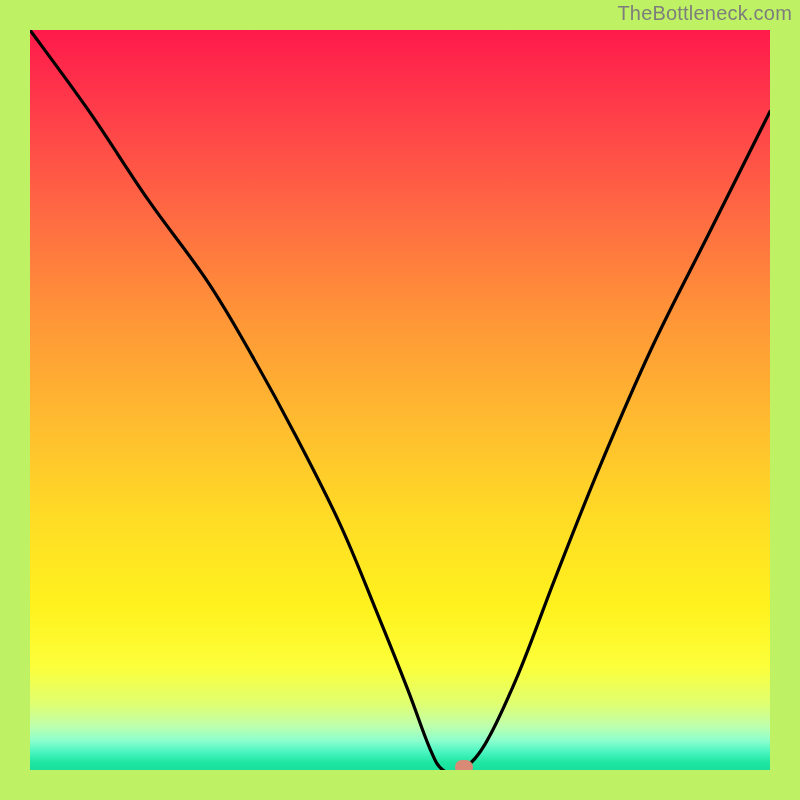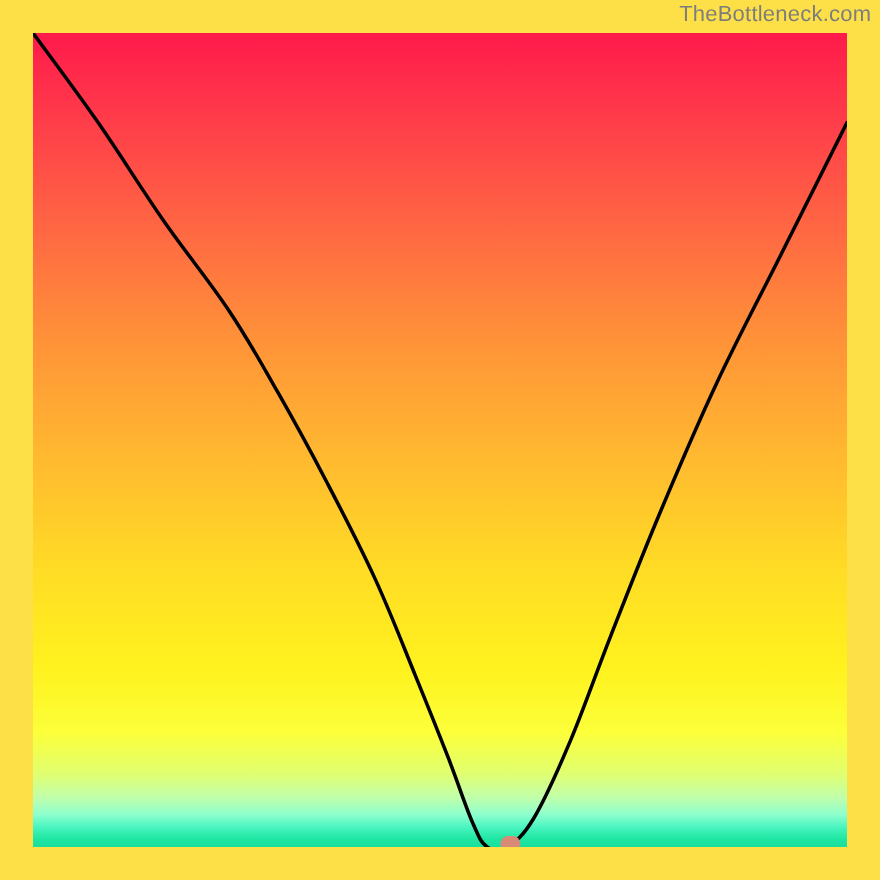--- a/index.html
+++ b/index.html
@@ -8,21 +8,21 @@
     width: 800px;
     height: 800px;
     background: #000;
     overflow: hidden;
     font-family: Arial, Helvetica, sans-serif;
   }
   .frame {
     position: relative;
     width: 800px;
     height: 800px;
-    background: #fde047;
+    background: #bef264;
   }
   .attribution {
     position: absolute;
     top: 2px;
     right: 8px;
     color: #7d7d7d;
     font-size: 20px;
     font-weight: 500;
     letter-spacing: 0.2px;
   }

